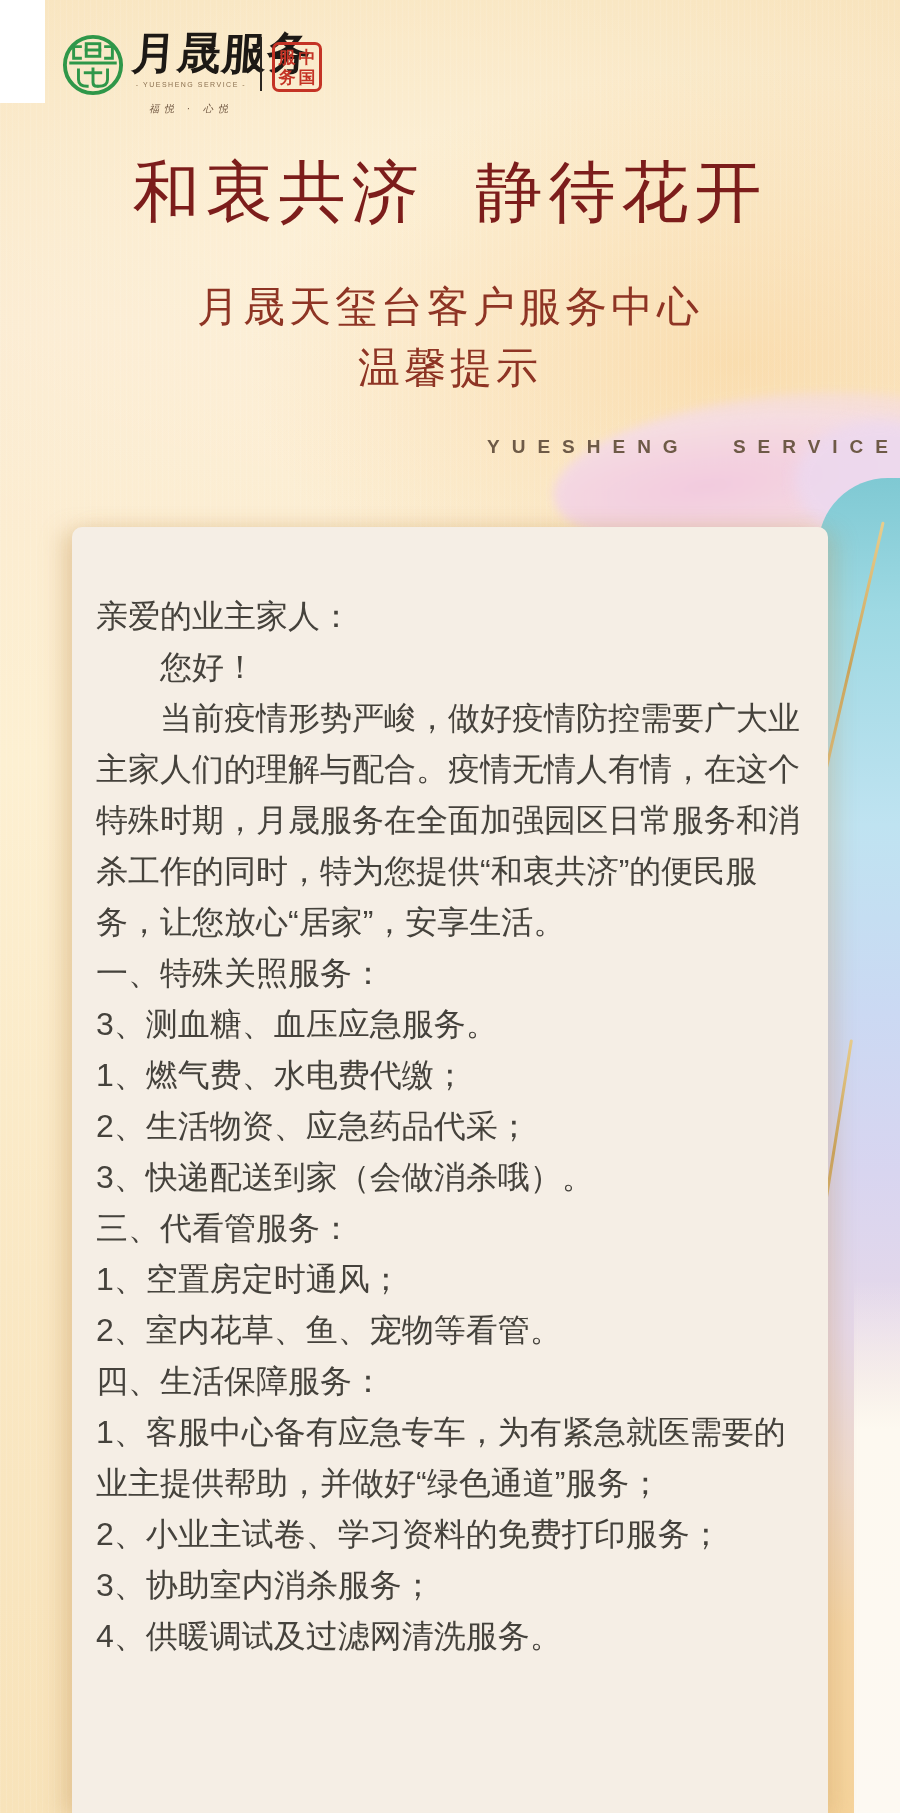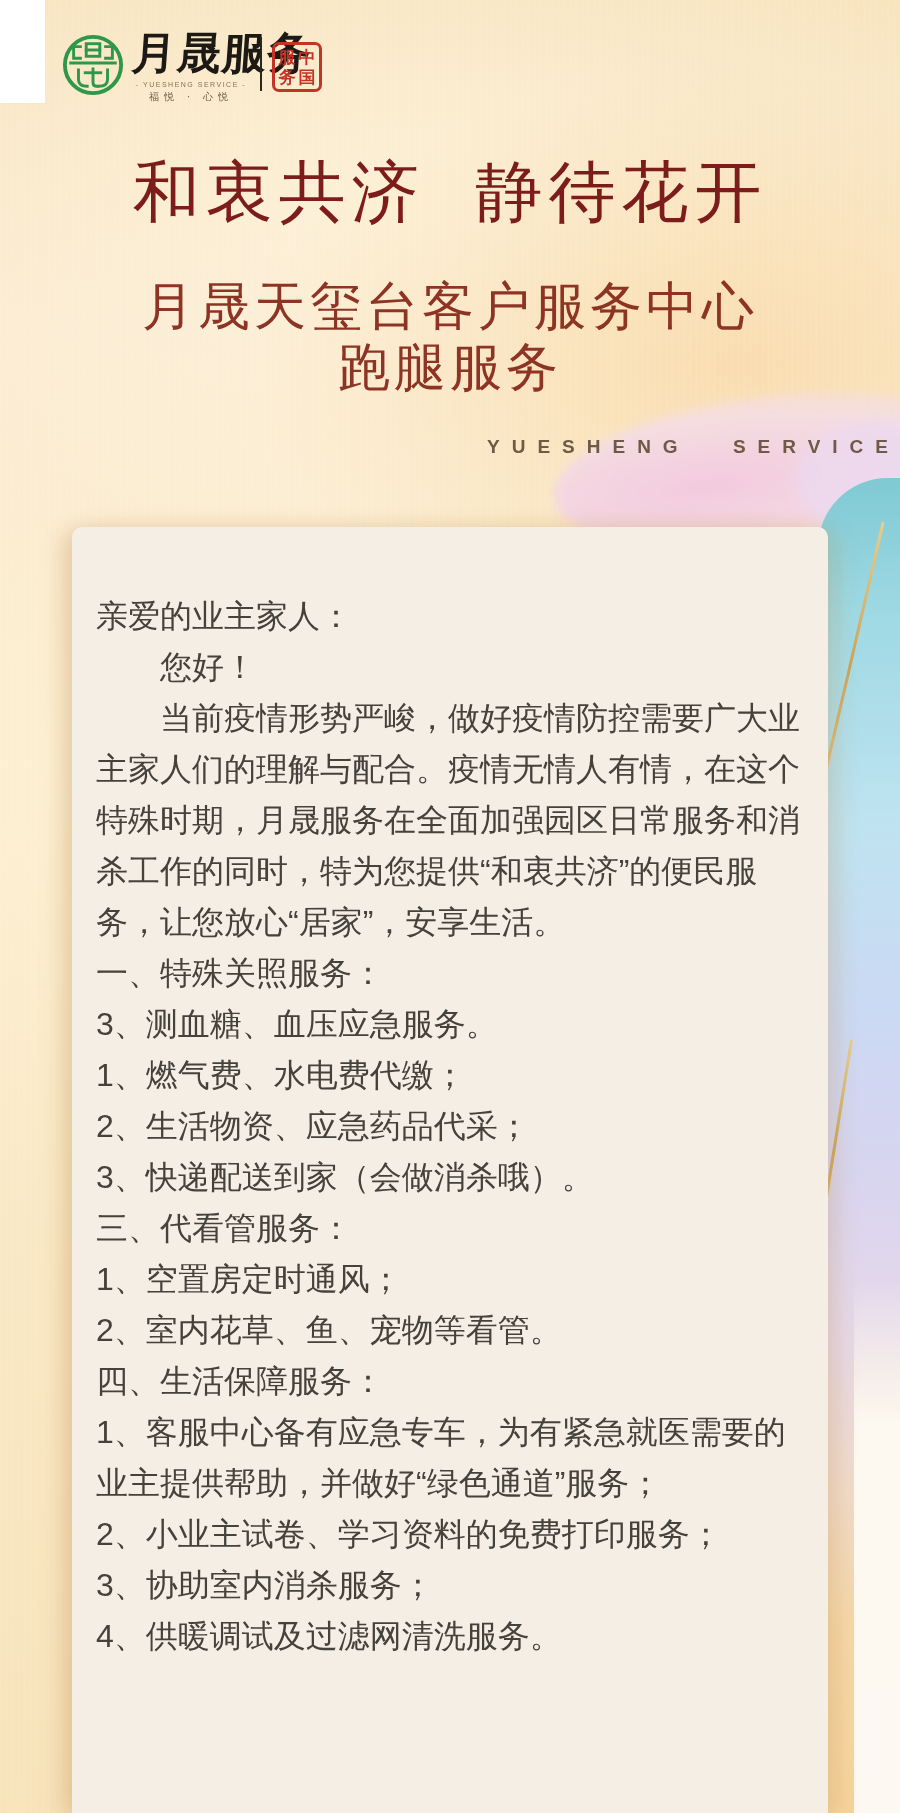--- a/index.html
+++ b/index.html
@@ -15,33 +15,33 @@
     background:repeating-linear-gradient(90deg,rgba(255,255,255,0.22) 0 1px,rgba(255,255,255,0) 1px 6px);
     opacity:.45;}
   .corner-white{position:absolute;left:0;top:0;width:45px;height:103px;background:#ffffff;}
 
   
   .logo-circle{position:absolute;left:62px;top:34px;width:62px;height:62px;}
   .brand-text{position:absolute;left:132px;top:30px;width:118px;text-align:center;}
   .brand-cn{font-family:"Liberation Serif","DejaVu Serif",serif;font-weight:900;
     font-size:44px;line-height:48px;color:#1d1915;letter-spacing:1px;transform:skewX(-4deg);white-space:nowrap;}
   .brand-en{font-size:7px;letter-spacing:1.5px;color:#8a6f4e;margin-top:3px;white-space:nowrap;}
-  .brand-slogan{font-size:10px;letter-spacing:5px;color:#6f5640;margin-top:2px;white-space:nowrap;}
+  .brand-slogan{font-size:10px;letter-spacing:5px;color:#6f5640;margin-top:14px;white-space:nowrap;font-style:italic;}
   .brand-divider{position:absolute;left:260px;top:37px;width:2px;height:54px;background:#2a2620;}
   .stamp{position:absolute;left:272px;top:42px;width:50px;height:50px;border:3px solid #c43325;
     border-radius:7px;box-sizing:border-box;display:grid;grid-template-columns:1fr 1fr;
     grid-template-rows:1fr 1fr;align-items:center;justify-items:center;padding:2px;}
   .stamp span{color:#c43325;font-weight:700;font-size:17px;line-height:1;}
 
   
   .main-title{position:absolute;left:0;right:0;top:152px;text-align:center;
     font-family:"Liberation Serif","DejaVu Serif",serif;font-weight:400;
     font-size:67px;line-height:80px;color:#7c1d1b;letter-spacing:6px;word-spacing:28px;white-space:nowrap;}
   .subtitle{position:absolute;left:0;right:0;text-align:center;font-weight:500;
-    font-size:52px;line-height:48px;color:#8e3424;letter-spacing:4px;white-space:nowrap;font-family:Liberation Serif, serif;}
+    font-size:42px;line-height:48px;color:#8e3424;letter-spacing:4px;white-space:nowrap;font-family:Liberation Serif, serif;}
   .subtitle.l1{top:283px;}
   .subtitle.l2{top:344px;}
   .en-tagline{position:absolute;left:0;right:0;top:436px;text-align:right;
     font-size:19px;color:#6e5a47;letter-spacing:12px;word-spacing:26px;white-space:nowrap;font-weight:bold;}
 
   
   .petal-pink{position:absolute;left:552px;top:396px;width:440px;height:150px;border-radius:50%;
     transform:rotate(-7deg);filter:blur(5px);
     background:radial-gradient(ellipse at 35% 55%,#f2c9e0 0%,#f5dde4 55%,rgba(247,230,215,0.0) 100%);opacity:.95;}
   .petal-lilac{position:absolute;left:795px;top:420px;width:170px;height:120px;border-radius:50%;
@@ -107,21 +107,21 @@
   <div class="brand-divider"></div>
   <div class="stamp">
     <span>服</span>
     <span>中</span>
     <span>务</span>
     <span>国</span>
   </div>
 
   <div class="main-title">和衷共济 静待花开</div>
   <div class="subtitle l1">月晟天玺台客户服务中心</div>
-  <div class="subtitle l2">跑腿服务</div>
+  <div class="subtitle l2">温馨提示</div>
   <div class="en-tagline">YUESHENG SERVICE</div>
 
   <div class="card">
     <p>亲爱的业主家人：</p>
     <p class="indent">您好！</p>
     <p class="indent">当前疫情形势严峻，做好疫情防控需要广大业主家人们的理解与配合。疫情无情人有情，在这个特殊时期，月晟服务在全面加强园区日常服务和消杀工作的同时，特为您提供“和衷共济”的便民服务，让您放心“居家”，安享生活。</p>
 
     <p class="sec-heading">一、特殊关照服务：</p>
     <p>3、测血糖、血压应急服务。</p>
 

